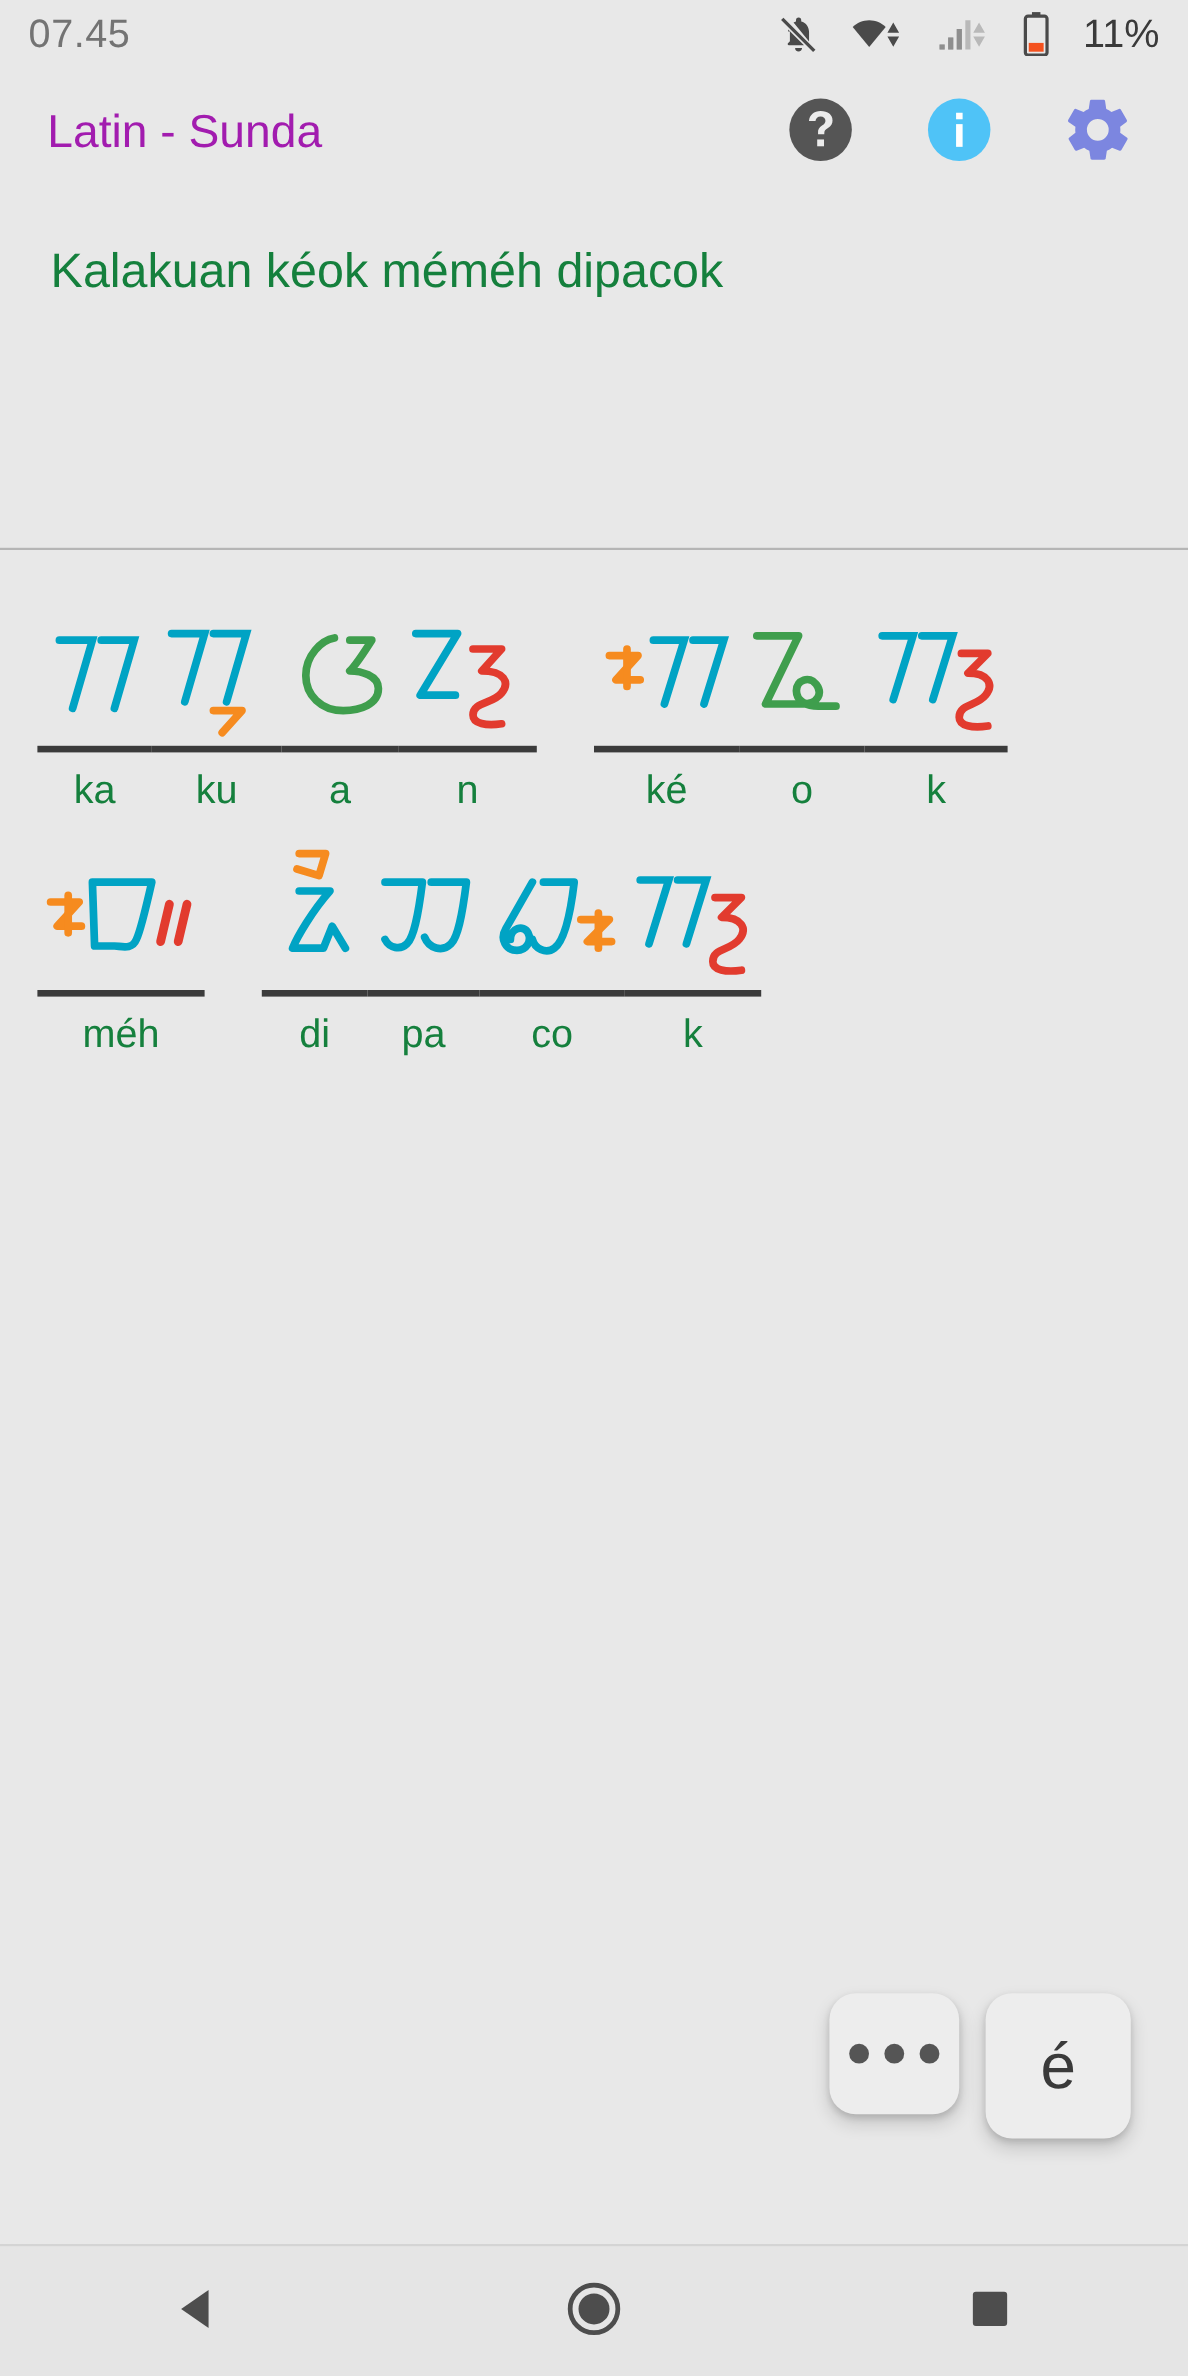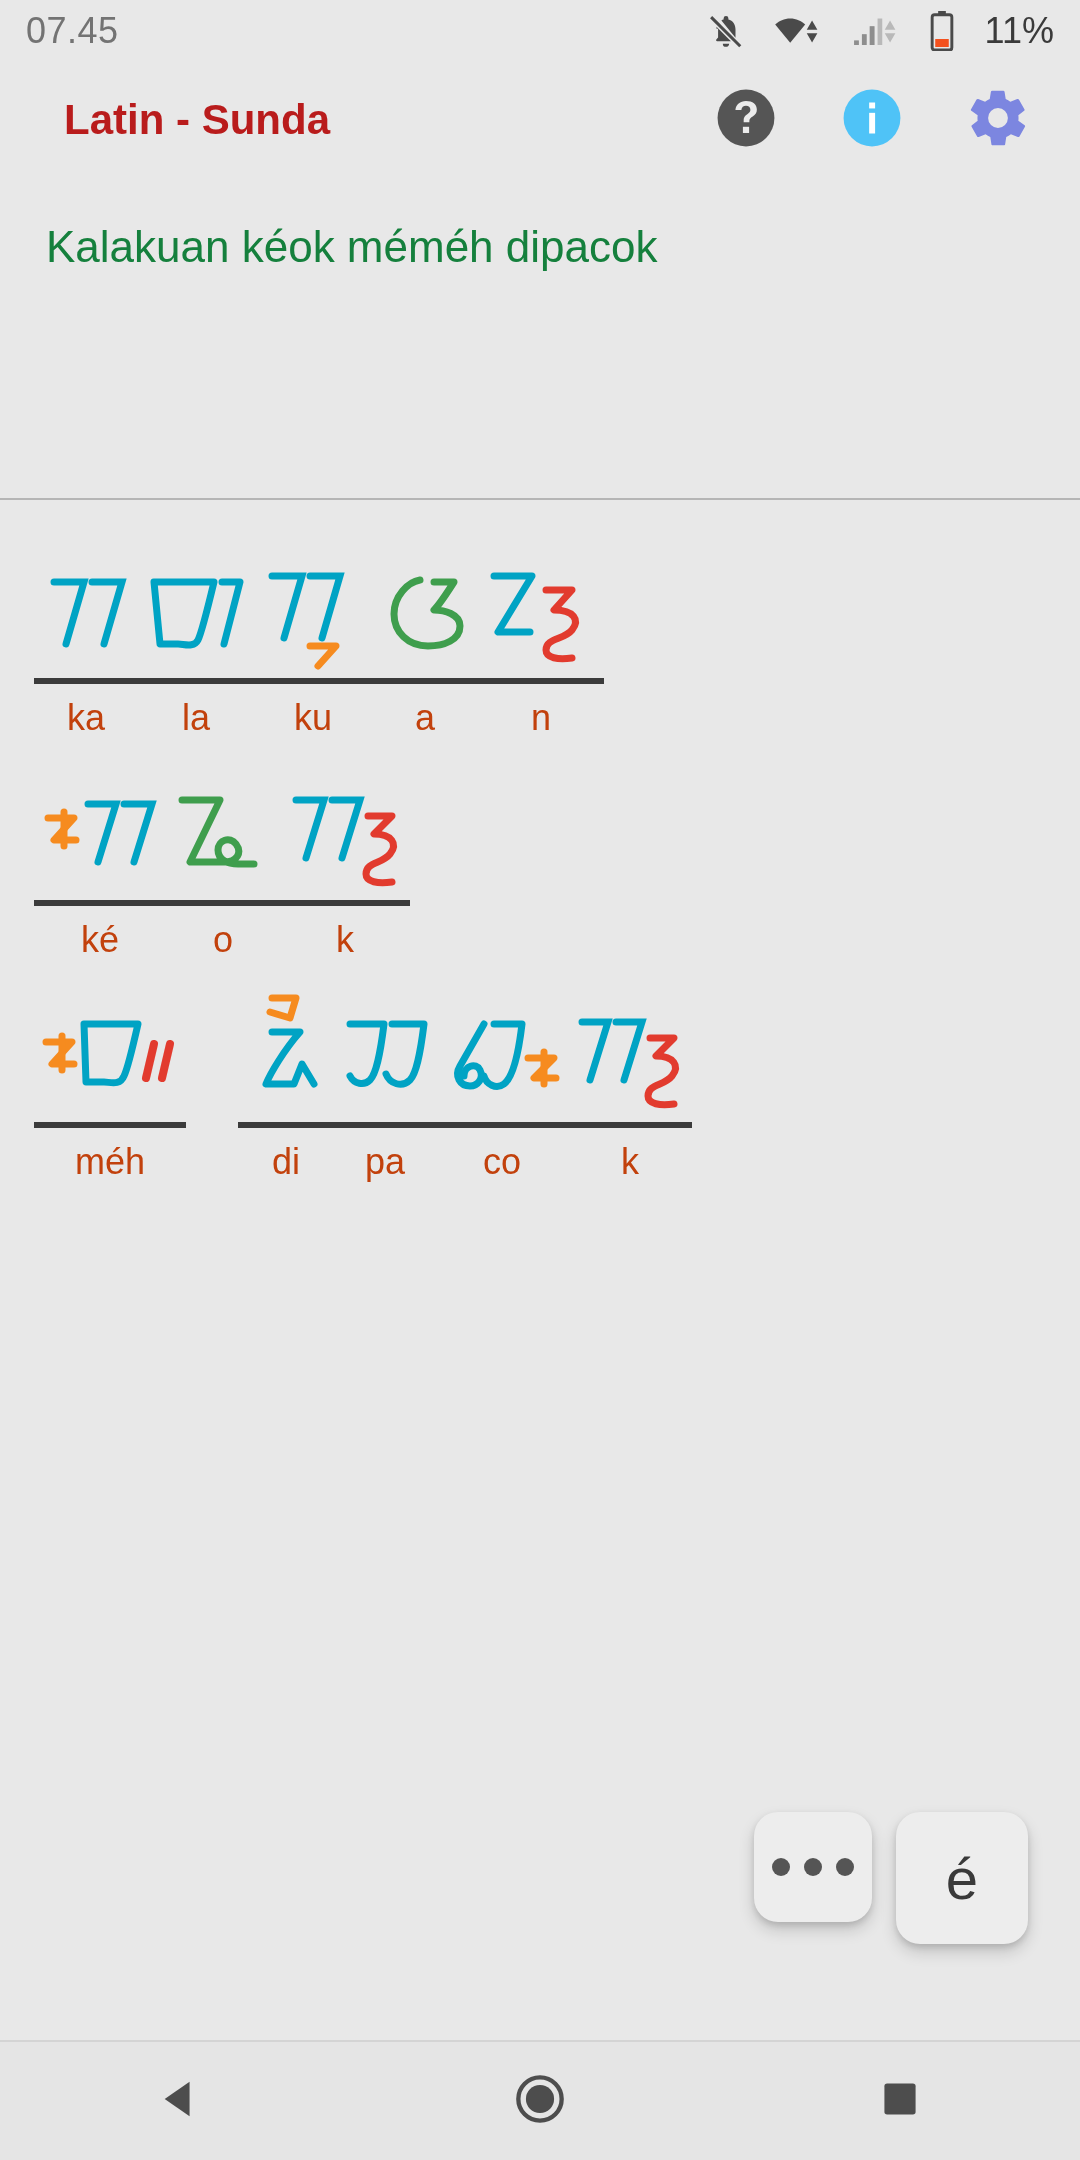--- a/index.html
+++ b/index.html
@@ -21,22 +21,22 @@
   .status-right { display: flex; align-items: center; gap: 28px; }
   .status-right svg { display: block; }
   .battery-pct { font-size: 36px; color: #3a3a3a; margin-left: 2px; }
 
   
   .appbar {
     position: absolute; top: 62px; left: 0; width: 1080px; height: 116px;
     display: flex; align-items: center;
   }
   .app-title {
-    font-size: 42px; color: #b91c1c; margin-left: 64px;
-    white-space: nowrap; font-weight: 700;
+    font-size: 42px; color: #a21caf; margin-left: 43px;
+    white-space: nowrap; font-weight: 400;
   }
   .appbar-actions {
     margin-left: auto; display: flex; align-items: center; gap: 58px;
     padding-right: 48px;
   }
   .icon-btn { width: 68px; height: 68px; display: flex; align-items: center; justify-content: center; }
 
   
   .input-area {
     position: absolute; top: 178px; left: 0; width: 1080px; height: 320px;
@@ -56,21 +56,21 @@
   .line { display: flex; flex-wrap: wrap; align-items: flex-end; }
   .word { display: flex; align-items: flex-end; margin-right: 52px; margin-top: 24px; }
   .syl { display: flex; flex-direction: column; align-items: center; }
   .glyph-box {
     height: 126px; display: flex; align-items: flex-end; justify-content: center;
     position: relative;
   }
   .glyph-box svg { display: block; overflow: visible; }
   .rule { height: 6px; background: #3b3b3b; width: 100%; margin-top: 8px; }
   .syl-label {
-    font-size: 36px; color: #c2410c; margin-top: 10px; height: 48px;
+    font-size: 36px; color: #15803d; margin-top: 10px; height: 48px;
     line-height: 48px;
   }
 
   
   .fab-row { position: absolute; left: 0; width: 1080px; top: 1812px; display: flex;
              justify-content: flex-end; align-items: flex-end; padding-right: 52px; }
   .fab {
     background: #ededed; border-radius: 24px;
     box-shadow: 0 8px 16px rgba(0,0,0,0.16), 0 3px 6px rgba(0,0,0,0.12);
     display: flex; align-items: center; justify-content: center;
@@ -184,32 +184,20 @@
               <g fill="none" stroke="#00a3c4" stroke-width="7" stroke-linecap="round">
                 <path d="M14 22 L44 22 L26 84"></path>
                 <path d="M52 22 L82 22 L64 84"></path>
               </g>
             </svg>
           </div>
           <div class="rule"></div>
           <div class="syl-label">ka</div>
         </div>
 
-        <div class="syl" style="width:116px">
-          <div class="glyph-box">
-            <svg width="104" height="110" viewBox="0 0 104 110">
-              <g fill="none" stroke="#00a3c4" stroke-width="7" stroke-linecap="round" stroke-linejoin="round">
-                <path d="M10 22 L70 22 C70 22 58 72 54 80 C50 88 40 84 34 84 L16 84 Z"></path>
-                <path d="M78 22 L96 22 L80 84"></path>
-              </g>
-            </svg>
-          </div>
-          <div class="rule"></div>
-          <div class="syl-label">la</div>
-        </div>
 
         <div class="syl" style="width:118px">
           <div class="glyph-box">
             <svg width="106" height="110" viewBox="0 0 106 110">
               <g fill="none" stroke="#00a3c4" stroke-width="7" stroke-linecap="round">
                 <path d="M12 16 L42 16 L24 78"></path>
                 <path d="M50 16 L80 16 L62 78"></path>
               </g>
               <g fill="none" stroke="#f68b1f" stroke-width="7" stroke-linecap="round" stroke-linejoin="round">
                 <path d="M50 86 L76 86 L58 106"></path>

